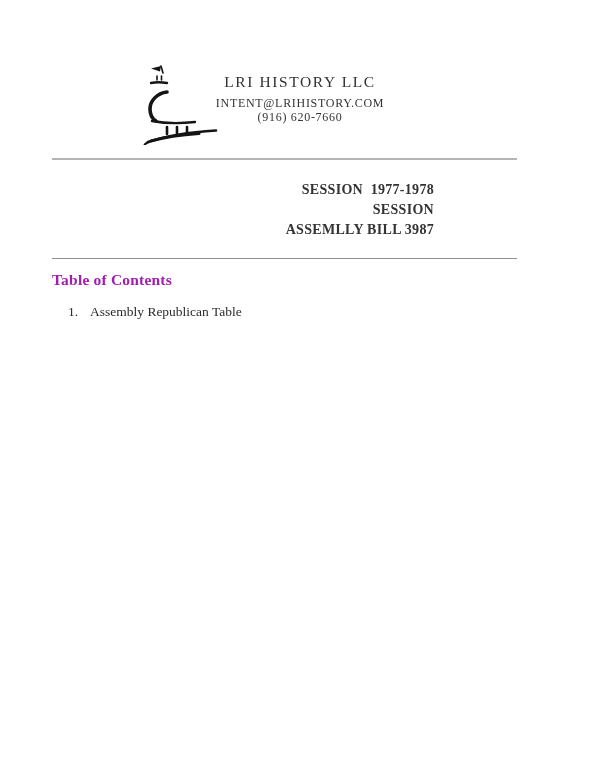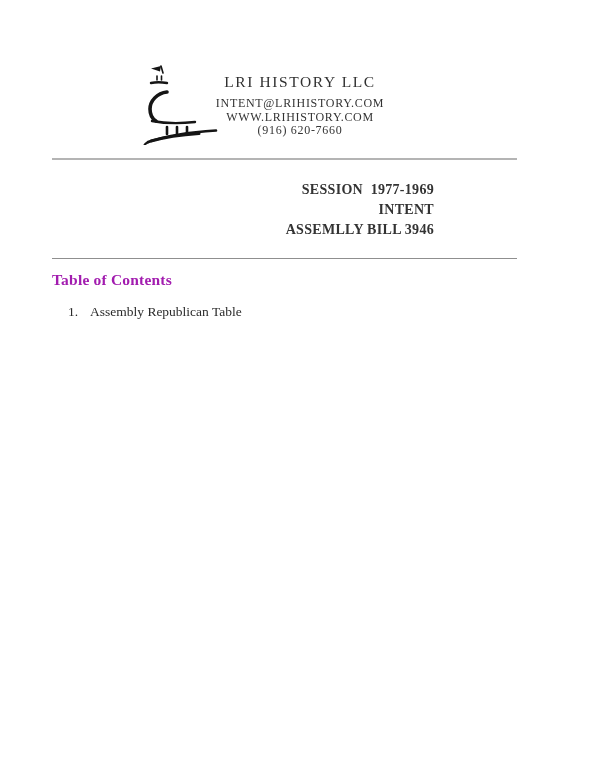--- a/index.html
+++ b/index.html
@@ -124,31 +124,30 @@
 
         <path d="M12,82 C6.5,84 5.5,87.5 11,87" stroke-width="2.2"></path>
       </g>
     </svg>
   </div>
 
   <div class="header-text">
     <div class="company">LRI HISTORY LLC</div>
     <div class="contact">
       <div>INTENT@LRIHISTORY.COM</div>
-      <div>WWW.LRIHISTORY.COM</div>
       <div>(916) 620-7660</div>
     </div>
   </div>
 
   <div class="rule rule-top"></div>
 
   <div class="bill-info">
-    <div class="bill-line">SESSION  1977-1969</div>
-    <div class="bill-line">INTENT</div>
-    <div class="bill-line">ASSEMLLY BILL 3946</div>
+    <div class="bill-line">SESSION  1977-1978</div>
+    <div class="bill-line">SESSION</div>
+    <div class="bill-line">ASSEMLLY BILL 3987</div>
   </div>
 
   <div class="rule rule-bottom"></div>
 
   <div class="toc-title">Table of Contents</div>
   <div class="toc-item">
     <span class="toc-num">1.</span>
     <span class="toc-label">Assembly Republican Table</span>
   </div>
 

